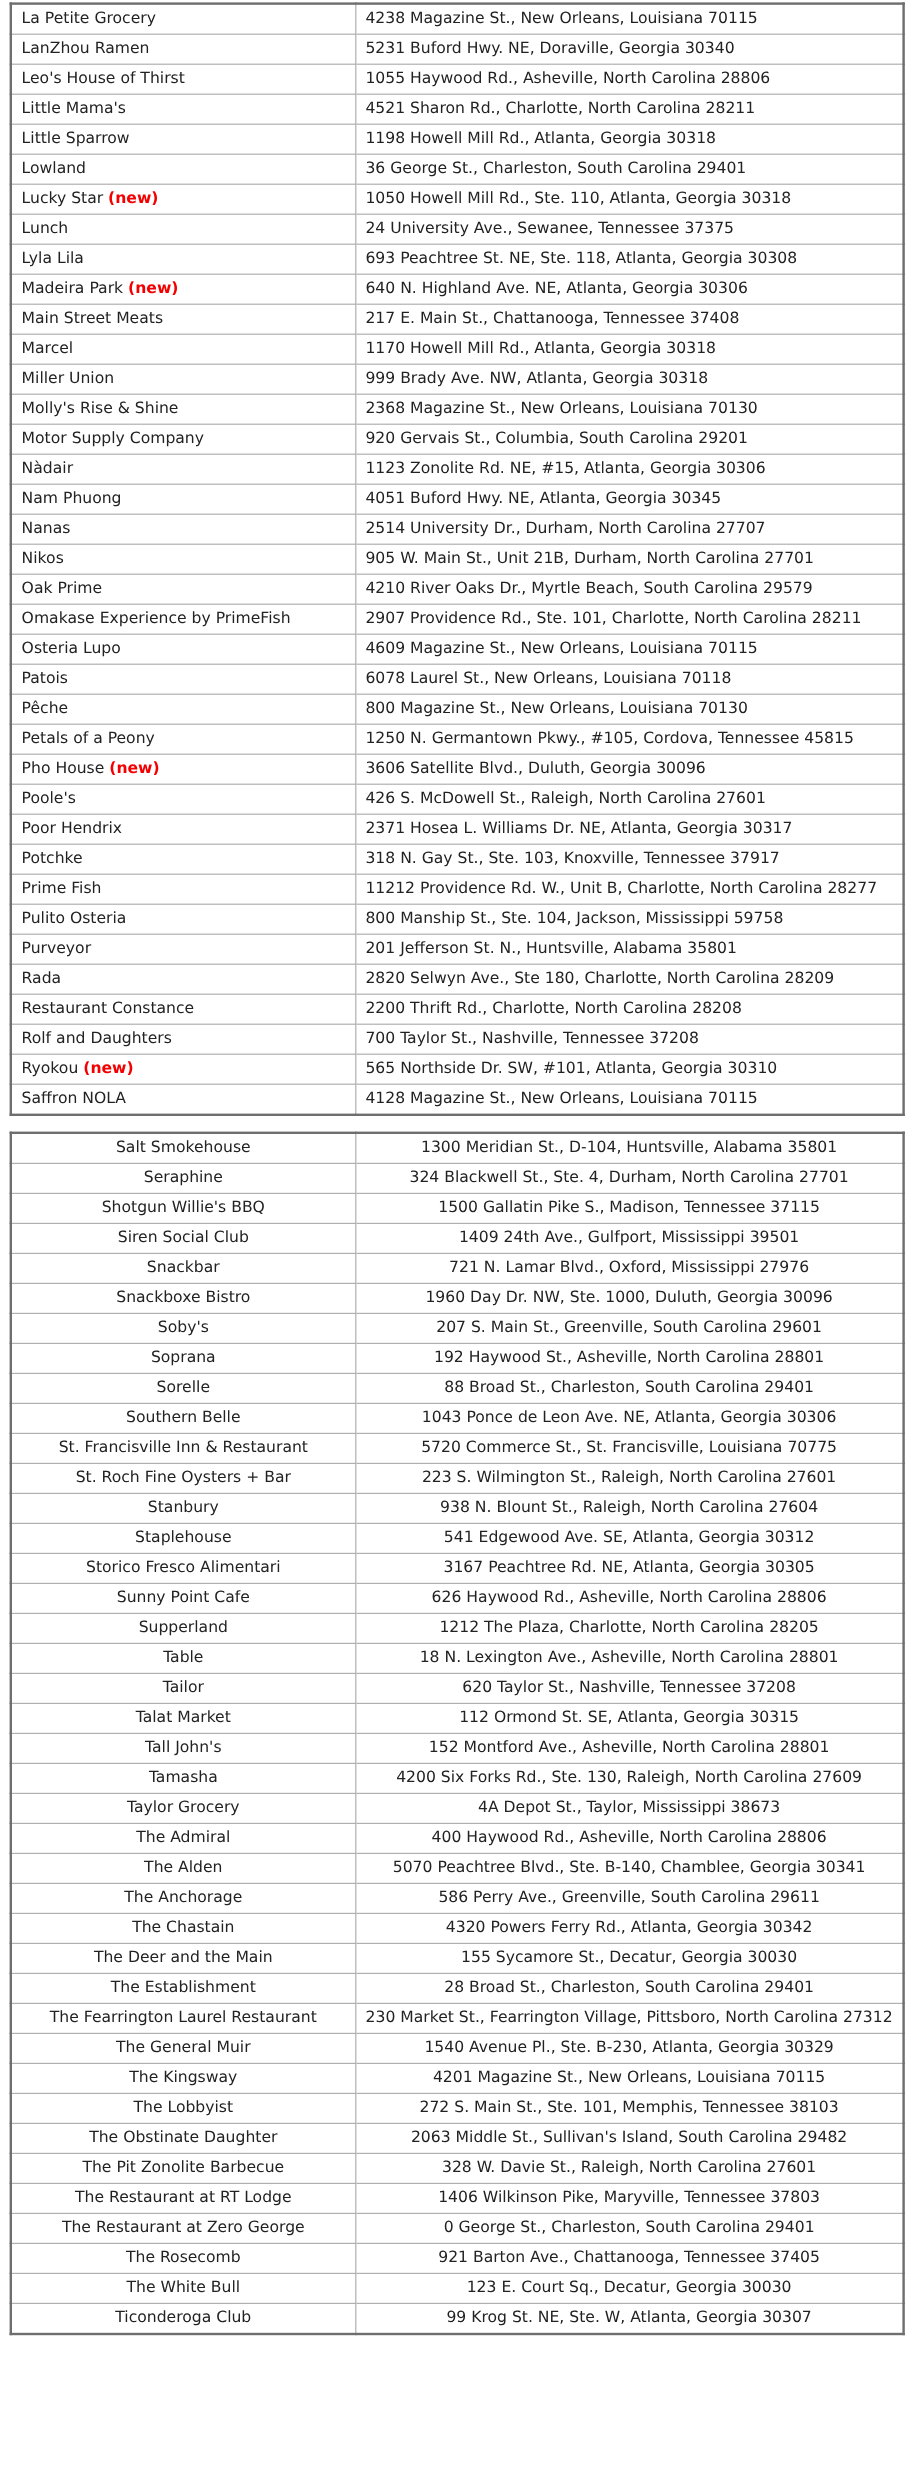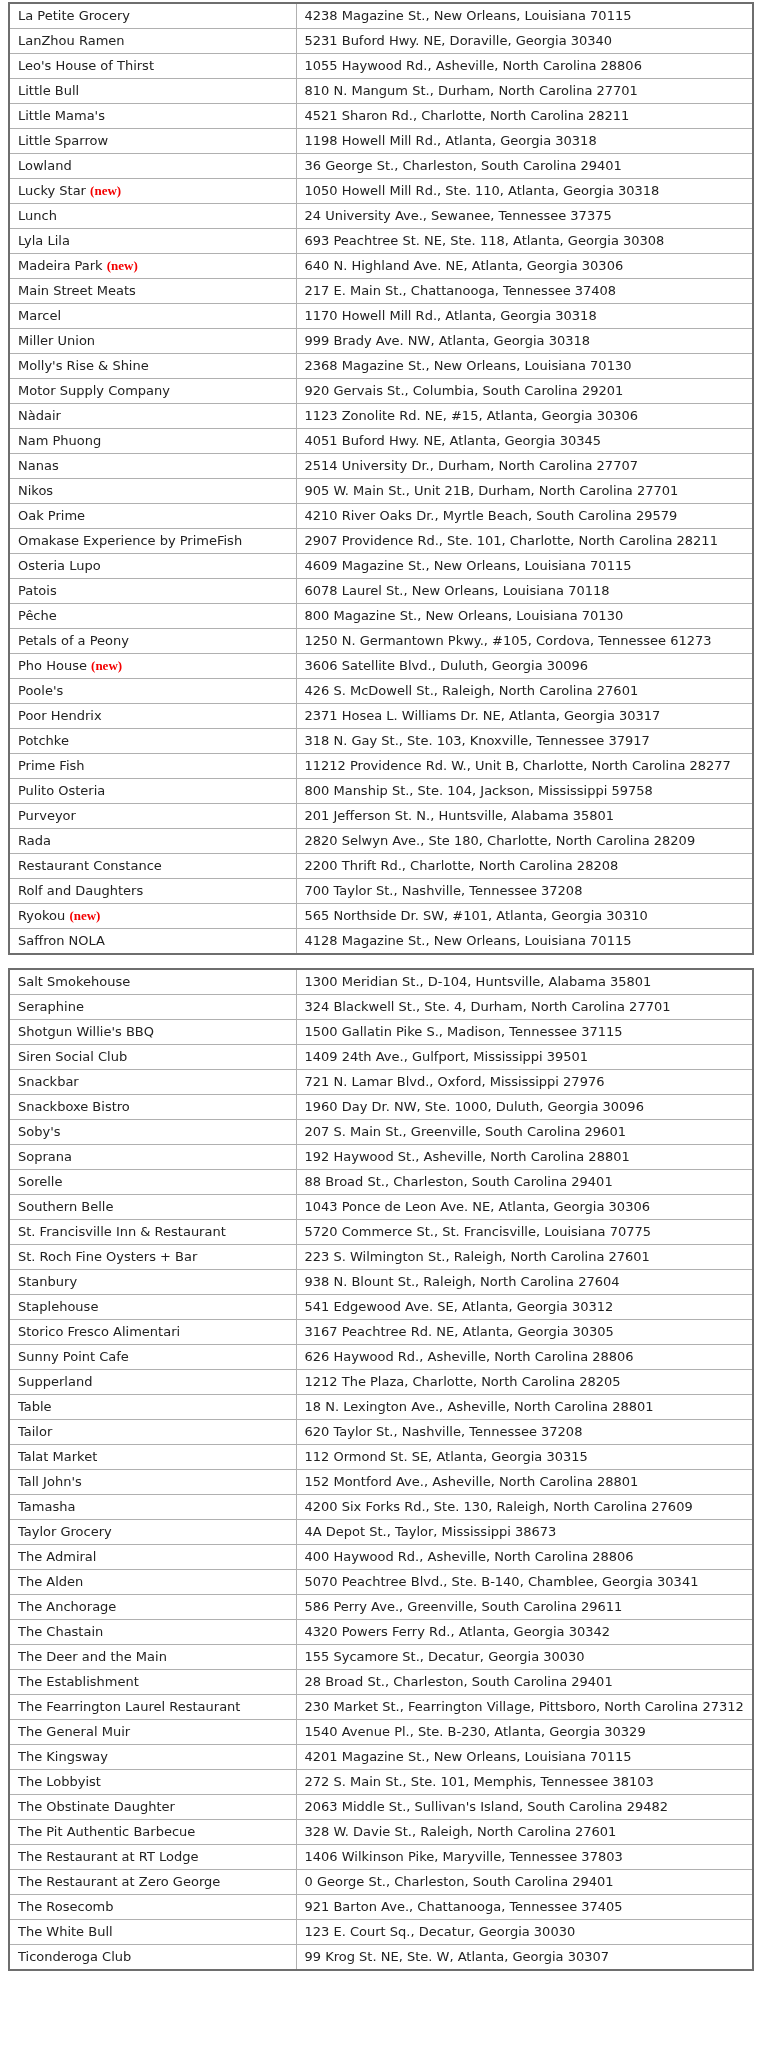--- a/index.html
+++ b/index.html
@@ -23,34 +23,34 @@
   table.listing {
     width: 644px;
     border-collapse: collapse;
     border: 2px solid var(--border-outer);
     table-layout: fixed;
     font-size: 13px;
     color: var(--text-color);
   }
   table.listing + table.listing {
     margin-top: 13px;
+    text-align: center;
   }
   td {
     border: 1px solid var(--border-inner);
     padding: 4px 8px;
     line-height: 16px;
     vertical-align: middle;
     overflow: hidden;
   }
   td.name-cell { width: 287px; }
   td.addr-cell { width: 457px; }
   .new-badge {
     color: var(--badge-color);
     font-weight: bold;
-    font-family: Liberation Serif, serif;
   }
 </style>
 </head>
 <body>
 
 <div class="page">
   <table class="listing">
     <tbody>
         <tr>
           <td class="name-cell"><span>La Petite Grocery</span></td>
@@ -58,24 +58,20 @@
         </tr>
         <tr>
           <td class="name-cell"><span>LanZhou Ramen</span></td>
           <td class="addr-cell">5231 Buford Hwy. NE, Doraville, Georgia 30340</td>
         </tr>
         <tr>
           <td class="name-cell"><span>Leo's House of Thirst</span></td>
           <td class="addr-cell">1055 Haywood Rd., Asheville, North Carolina 28806</td>
         </tr>
         <tr>
-          <td class="name-cell"><span>Little Bull</span></td>
-          <td class="addr-cell">810 N. Mangum St., Durham, North Carolina 27701</td>
-        </tr>
-        <tr>
           <td class="name-cell"><span>Little Mama's</span></td>
           <td class="addr-cell">4521 Sharon Rd., Charlotte, North Carolina 28211</td>
         </tr>
         <tr>
           <td class="name-cell"><span>Little Sparrow</span></td>
           <td class="addr-cell">1198 Howell Mill Rd., Atlanta, Georgia 30318</td>
         </tr>
         <tr>
           <td class="name-cell"><span>Lowland</span></td>
           <td class="addr-cell">36 George St., Charleston, South Carolina 29401</td>
@@ -147,21 +143,21 @@
         <tr>
           <td class="name-cell"><span>Patois</span></td>
           <td class="addr-cell">6078 Laurel St., New Orleans, Louisiana 70118</td>
         </tr>
         <tr>
           <td class="name-cell"><span>Pêche</span></td>
           <td class="addr-cell">800 Magazine St., New Orleans, Louisiana 70130</td>
         </tr>
         <tr>
           <td class="name-cell"><span>Petals of a Peony</span></td>
-          <td class="addr-cell">1250 N. Germantown Pkwy., #105, Cordova, Tennessee 61273</td>
+          <td class="addr-cell">1250 N. Germantown Pkwy., #105, Cordova, Tennessee 45815</td>
         </tr>
         <tr>
           <td class="name-cell"><span>Pho House</span> <span class="new-badge">(new)</span></td>
           <td class="addr-cell">3606 Satellite Blvd., Duluth, Georgia 30096</td>
         </tr>
         <tr>
           <td class="name-cell"><span>Poole's</span></td>
           <td class="addr-cell">426 S. McDowell St., Raleigh, North Carolina 27601</td>
         </tr>
         <tr>
@@ -338,21 +334,21 @@
         </tr>
         <tr>
           <td class="name-cell"><span>The Lobbyist</span></td>
           <td class="addr-cell">272 S. Main St., Ste. 101, Memphis, Tennessee 38103</td>
         </tr>
         <tr>
           <td class="name-cell"><span>The Obstinate Daughter</span></td>
           <td class="addr-cell">2063 Middle St., Sullivan's Island, South Carolina 29482</td>
         </tr>
         <tr>
-          <td class="name-cell"><span>The Pit Authentic Barbecue</span></td>
+          <td class="name-cell"><span>The Pit Zonolite Barbecue</span></td>
           <td class="addr-cell">328 W. Davie St., Raleigh, North Carolina 27601</td>
         </tr>
         <tr>
           <td class="name-cell"><span>The Restaurant at RT Lodge</span></td>
           <td class="addr-cell">1406 Wilkinson Pike, Maryville, Tennessee 37803</td>
         </tr>
         <tr>
           <td class="name-cell"><span>The Restaurant at Zero George</span></td>
           <td class="addr-cell">0 George St., Charleston, South Carolina 29401</td>
         </tr>

